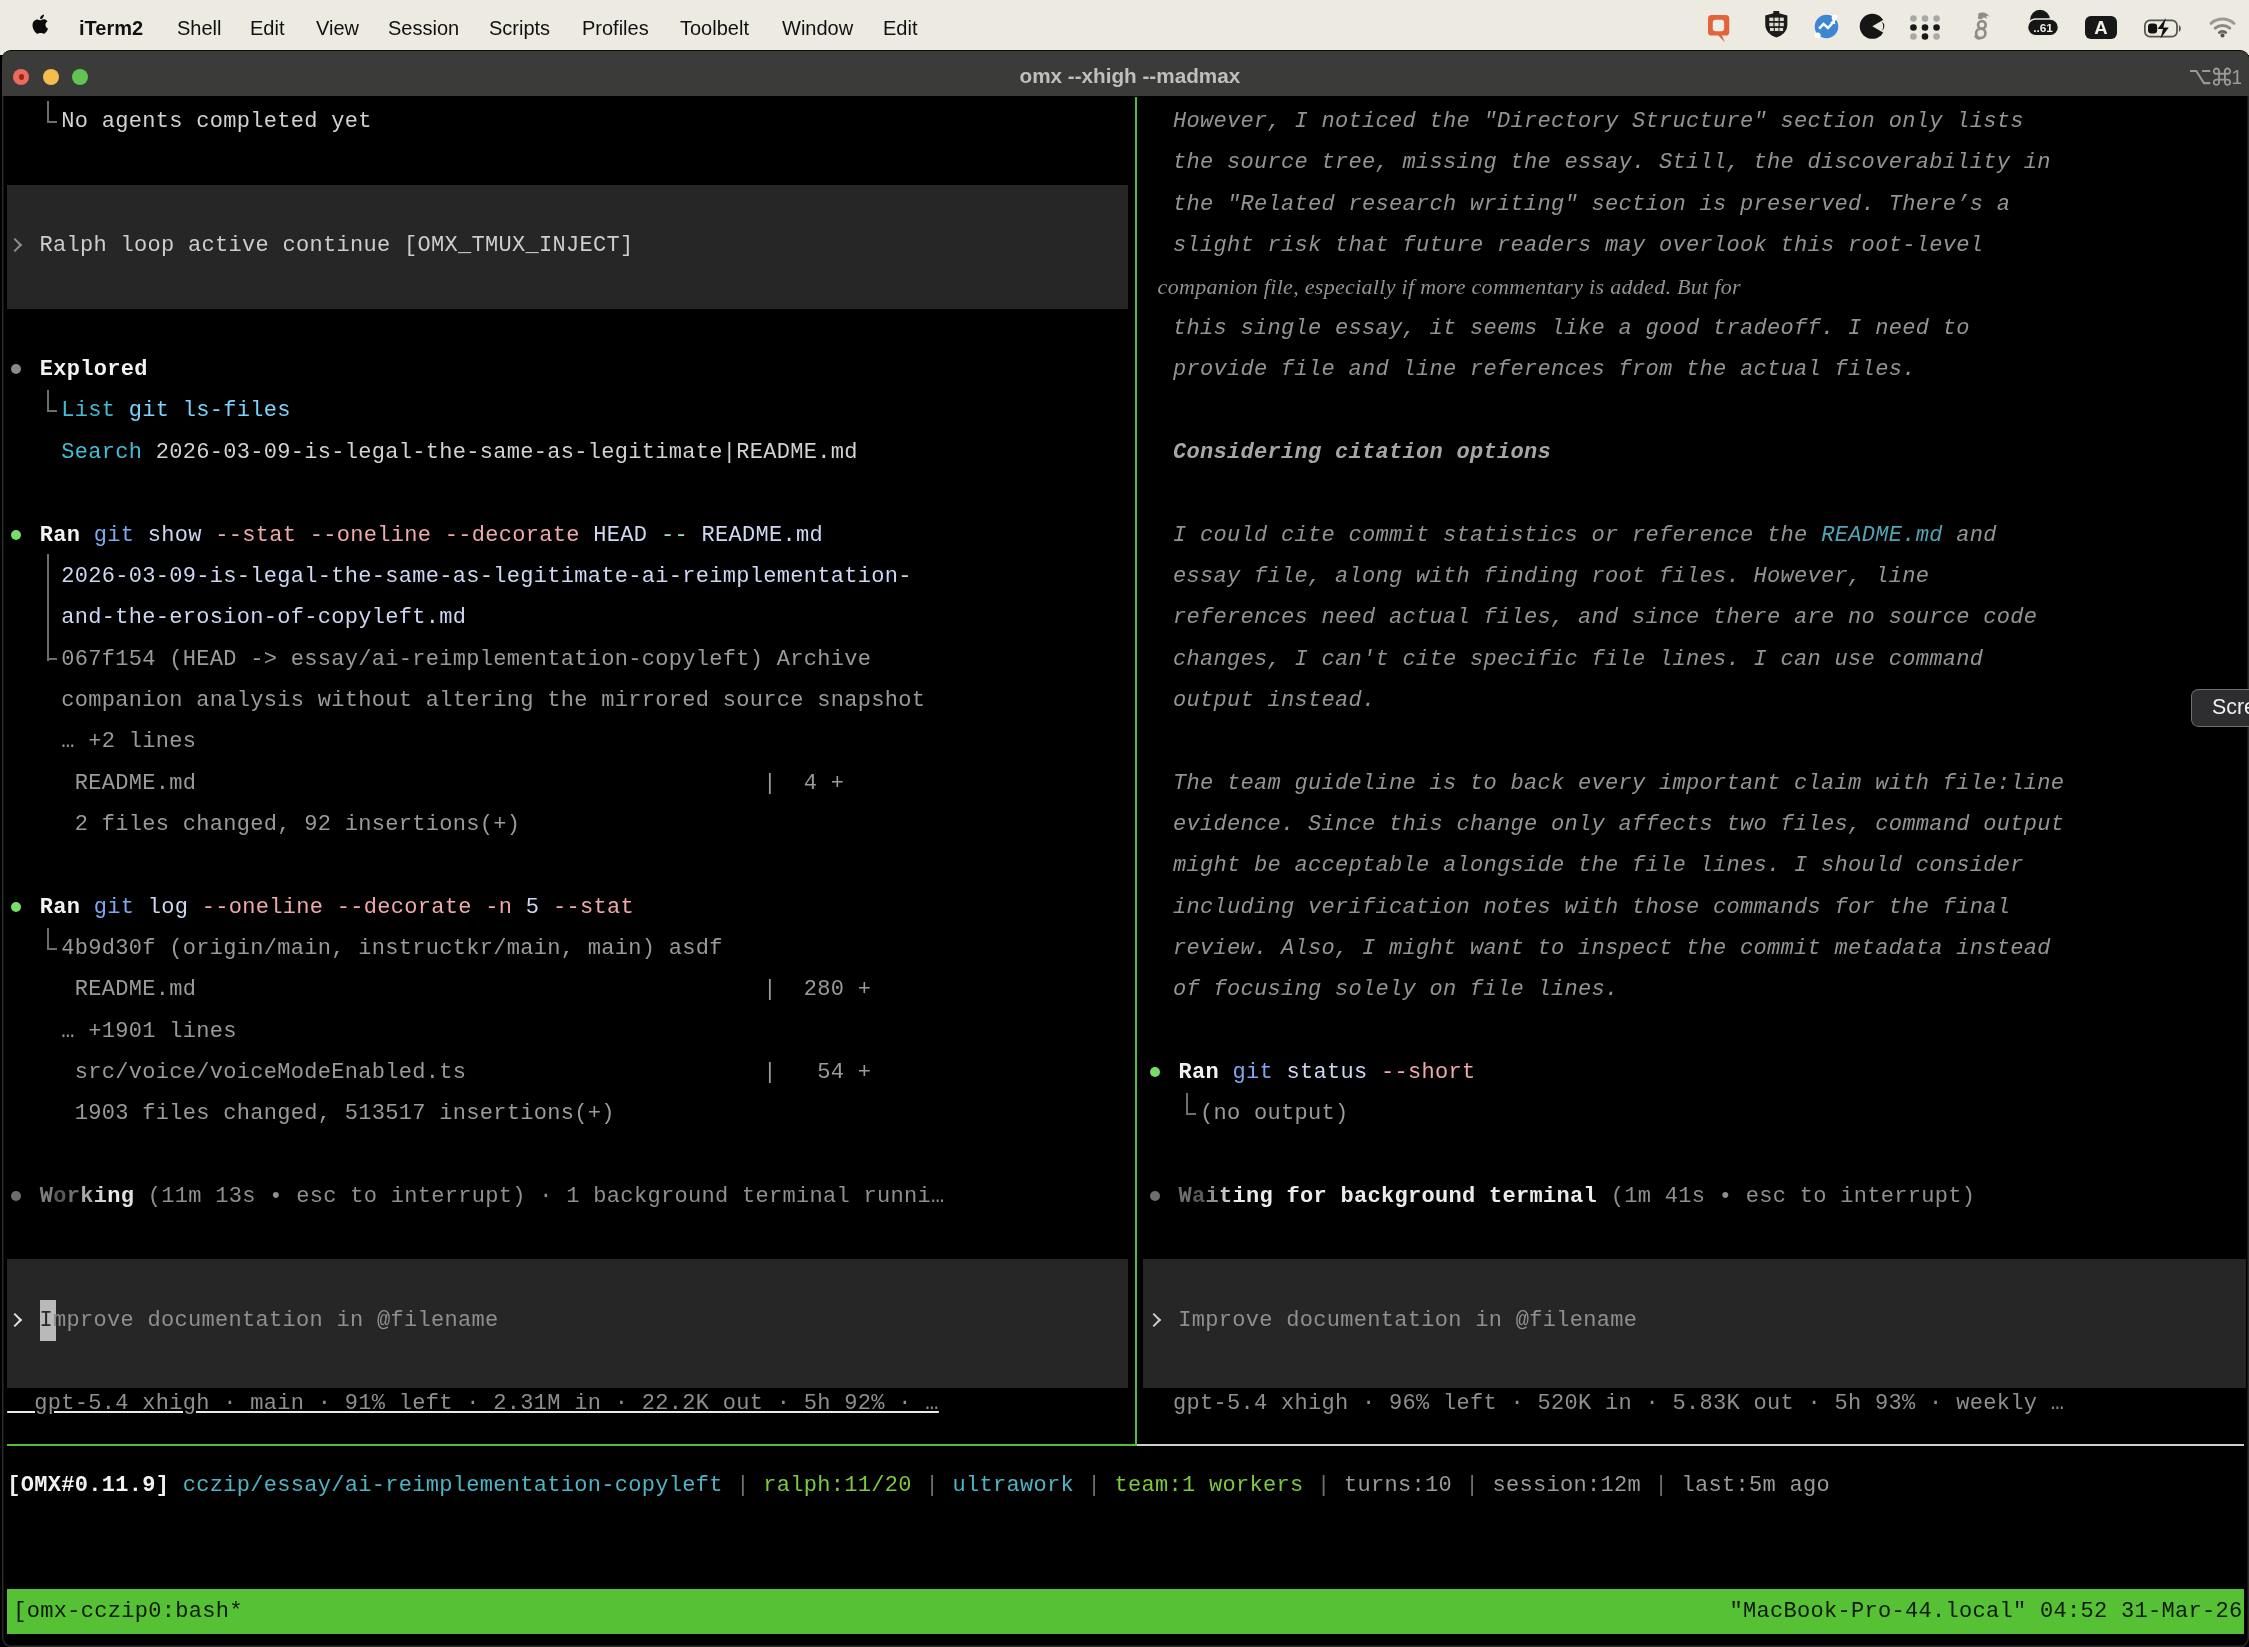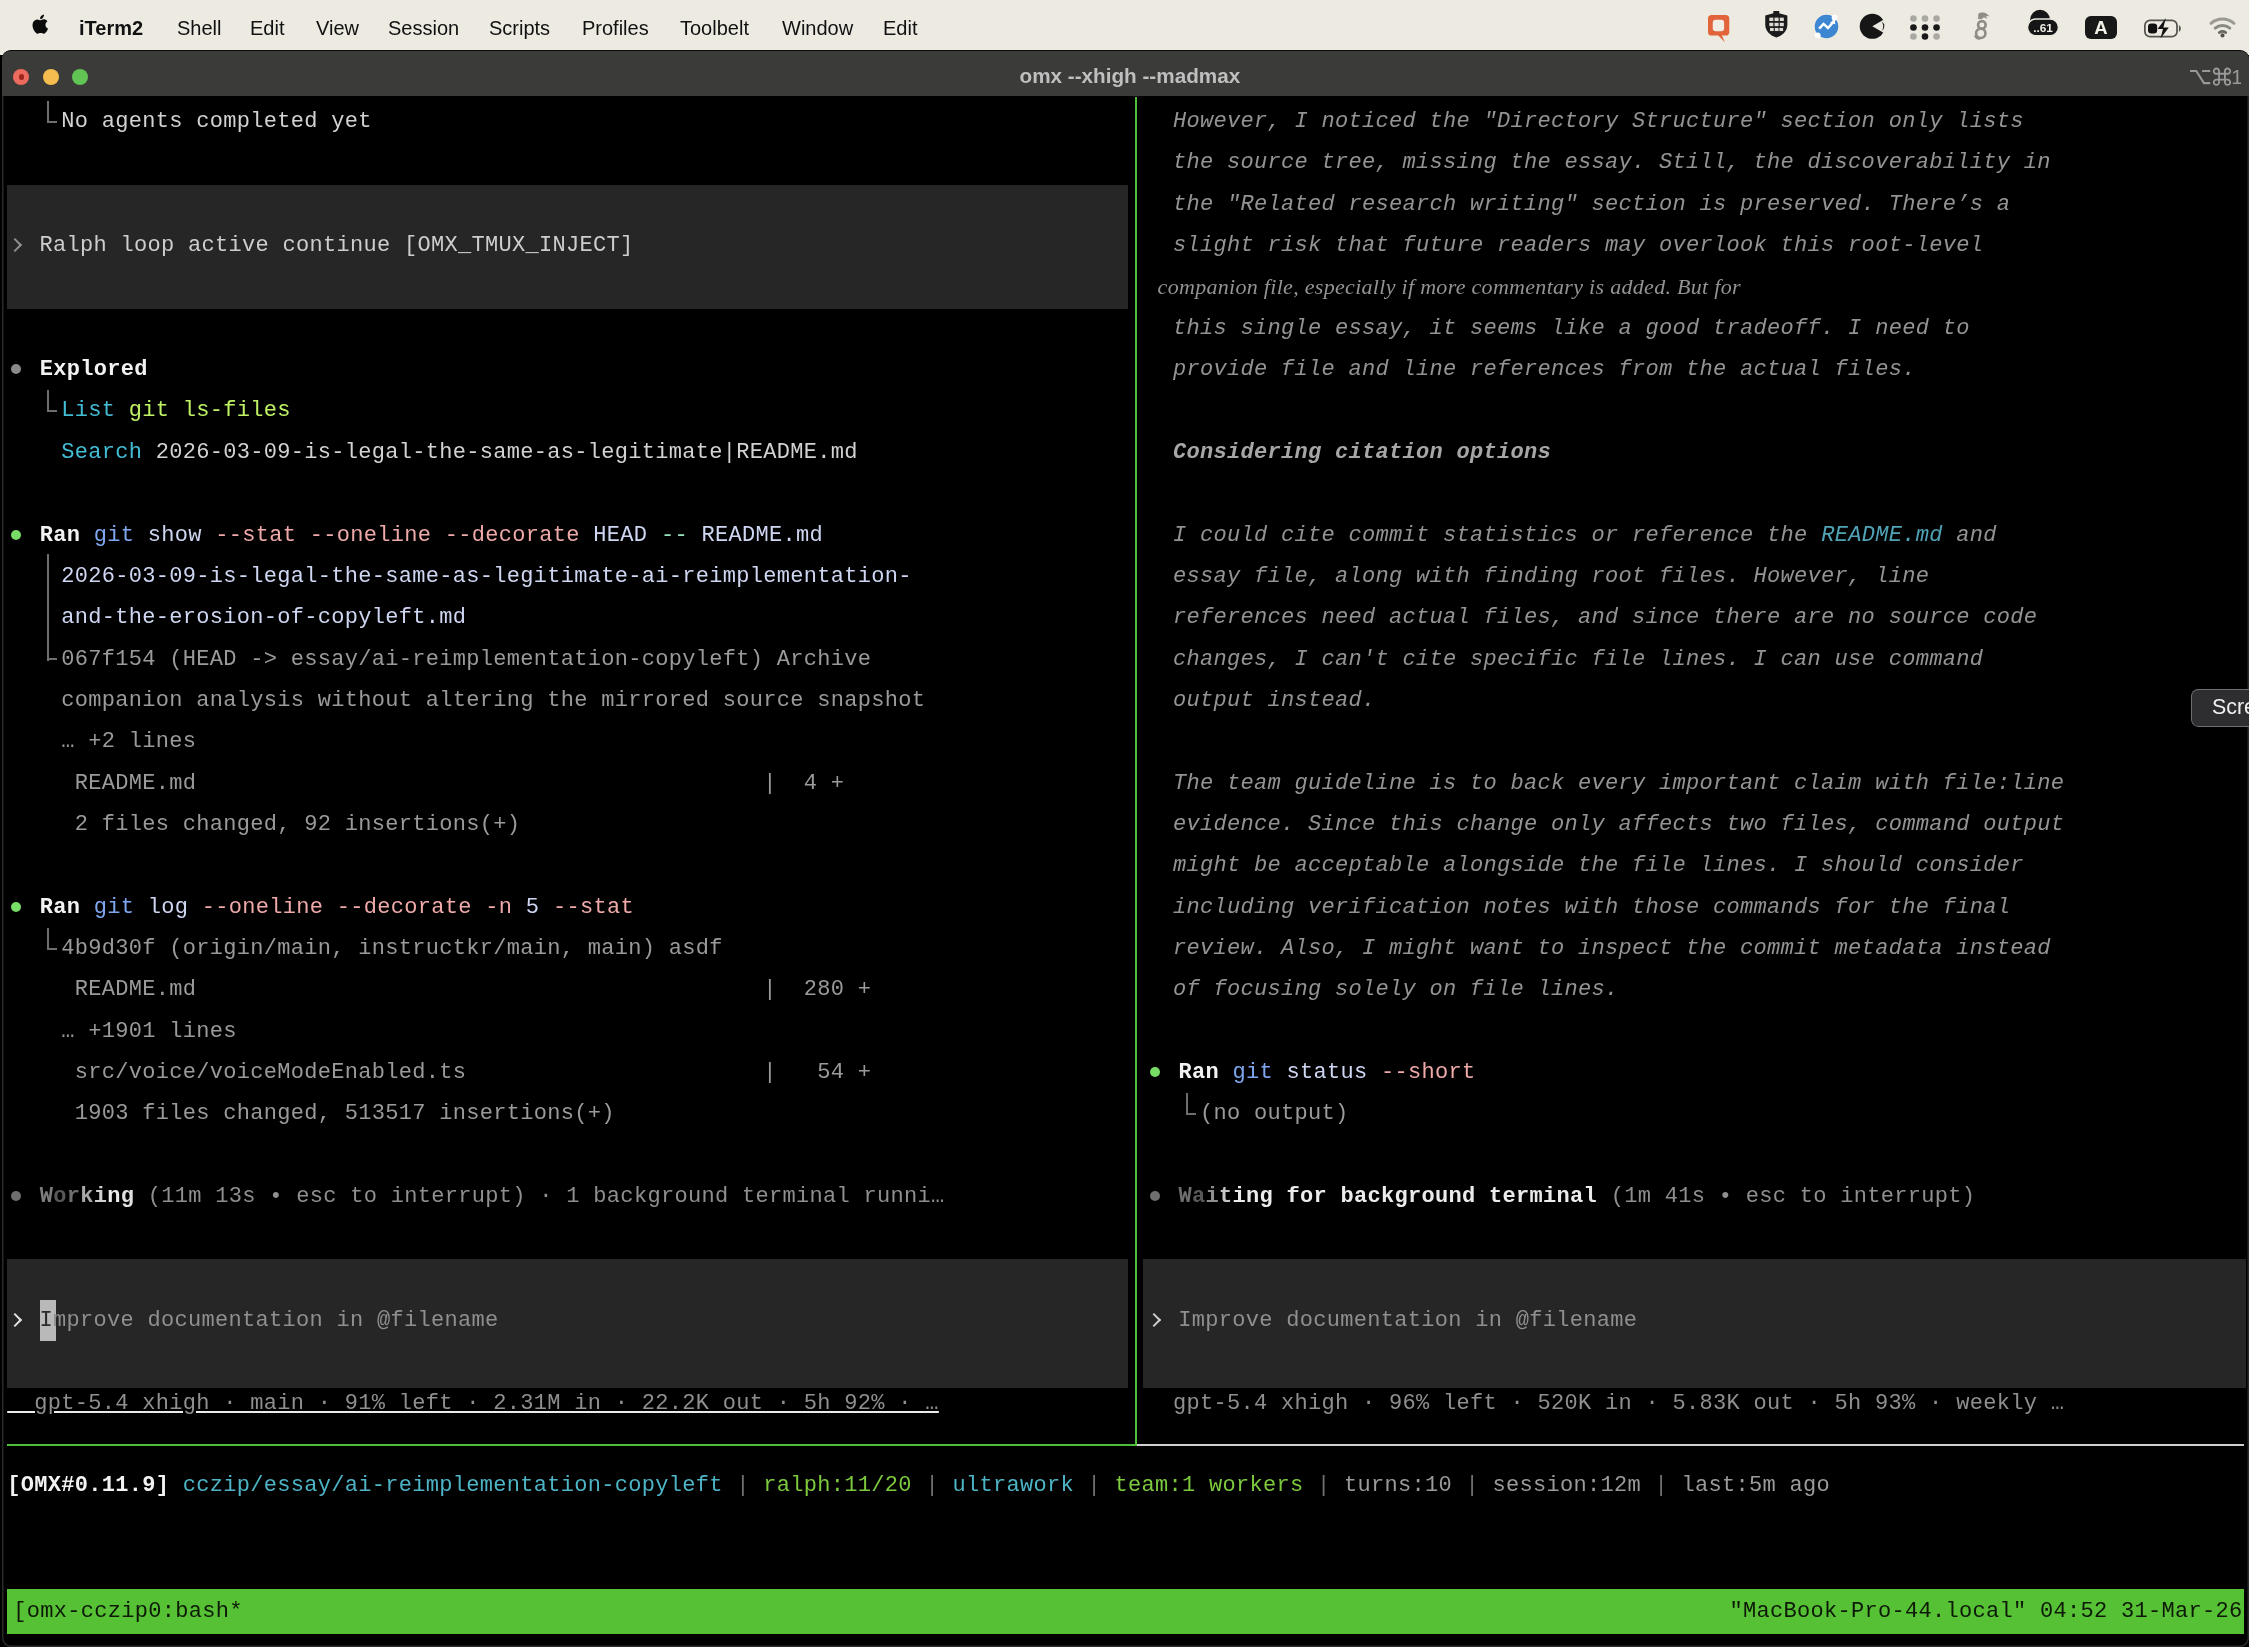--- a/index.html
+++ b/index.html
@@ -141,21 +141,21 @@
       <div style="position:absolute;left:47px;top:639px;width:1.9px;height:22px;background:#6e6e6e;"></div>
       <div style="position:absolute;left:48px;top:658px;width:9px;height:1.9px;background:#6e6e6e;"></div>
       <div style="position:absolute;left:47px;top:928px;width:1.9px;height:22px;background:#6e6e6e;"></div>
       <div style="position:absolute;left:48px;top:948px;width:9px;height:1.9px;background:#6e6e6e;"></div>
       <div style="position:absolute;left:1186px;top:1093px;width:1.9px;height:22px;background:#6e6e6e;"></div>
       <div style="position:absolute;left:1187px;top:1113px;width:9px;height:1.9px;background:#6e6e6e;"></div>
 
   <div class="r" style="left:7.2px;top:101px;"><span style="color:#d2d2d2;">    No agents completed yet</span></div>
       <div class="r" style="left:7.2px;top:225px;"><i style="display:inline-block;width:10px;height:10px;border-top:2.4px solid #8f8f8f;border-right:2.4px solid #8f8f8f;transform:rotate(45deg);margin-left:3.3px;margin-right:19px;position:relative;top:-1.1px;"></i><span style="color:#cdcdcd;">Ralph loop active continue [OMX_TMUX_INJECT]</span></div>
       <div class="r" style="left:7.2px;top:349px;"><i style="display:inline-block;width:10px;height:10px;border-radius:50%;background:#8a8a8a;margin-left:3.5px;margin-right:19px;position:relative;top:-1.5px;"></i><span style="color:#f2f2f2;font-weight:bold;">Explored</span></div>
-      <div class="r" style="left:7.2px;top:390px;"><span style="">    </span><span style="color:#43bdd4;">List</span><span style="color:#bef264;"> git ls-files</span></div>
+      <div class="r" style="left:7.2px;top:390px;"><span style="">    </span><span style="color:#43bdd4;">List</span><span style="color:#7dd3fc;"> git ls-files</span></div>
       <div class="r" style="left:7.2px;top:432px;"><span style="">    </span><span style="color:#43bdd4;">Search</span><span style="color:#d2d2d2;"> 2026-03-09-is-legal-the-same-as-legitimate|README.md</span></div>
       <div class="r" style="left:7.2px;top:515px;"><i style="display:inline-block;width:10px;height:10px;border-radius:50%;background:#77dd66;margin-left:3.5px;margin-right:19px;position:relative;top:-1.5px;"></i><span style="color:#f2f2f2;font-weight:bold;">Ran</span><span style=""> </span><span style="color:#7fa7f0;">git</span><span style=""> </span><span style="color:#ced6f2;">show</span><span style=""> </span><span style="color:#efa9a9;">--stat --oneline --decorate</span><span style=""> </span><span style="color:#ced6f2;">HEAD</span><span style=""> </span><span style="color:#97e3be;">--</span><span style=""> </span><span style="color:#ced6f2;">README.md</span></div>
       <div class="r" style="left:7.2px;top:556px;"><span style="">    </span><span style="color:#ced6f2;">2026-03-09-is-legal-the-same-as-legitimate-ai-reimplementation-</span></div>
       <div class="r" style="left:7.2px;top:597px;"><span style="">    </span><span style="color:#ced6f2;">and-the-erosion-of-copyleft.md</span></div>
       <div class="r" style="left:7.2px;top:639px;"><span style="color:#9a9a9a;">    067f154 (HEAD -&gt; essay/ai-reimplementation-copyleft) Archive</span></div>
       <div class="r" style="left:7.2px;top:680px;"><span style="color:#9a9a9a;">    companion analysis without altering the mirrored source snapshot</span></div>
       <div class="r" style="left:7.2px;top:721px;"><span style="color:#9a9a9a;">    … +2 lines</span></div>
       <div class="r" style="left:7.2px;top:763px;"><span style="color:#9a9a9a;">     README.md                                          |  4 +</span></div>
       <div class="r" style="left:7.2px;top:804px;"><span style="color:#9a9a9a;">     2 files changed, 92 insertions(+)</span></div>
       <div class="r" style="left:7.2px;top:887px;"><i style="display:inline-block;width:10px;height:10px;border-radius:50%;background:#77dd66;margin-left:3.5px;margin-right:19px;position:relative;top:-1.5px;"></i><span style="color:#f2f2f2;font-weight:bold;">Ran</span><span style=""> </span><span style="color:#7fa7f0;">git</span><span style=""> </span><span style="color:#ced6f2;">log</span><span style=""> </span><span style="color:#efa9a9;">--oneline --decorate -n</span><span style=""> </span><span style="color:#ced6f2;">5</span><span style=""> </span><span style="color:#efa9a9;">--stat</span></div>

